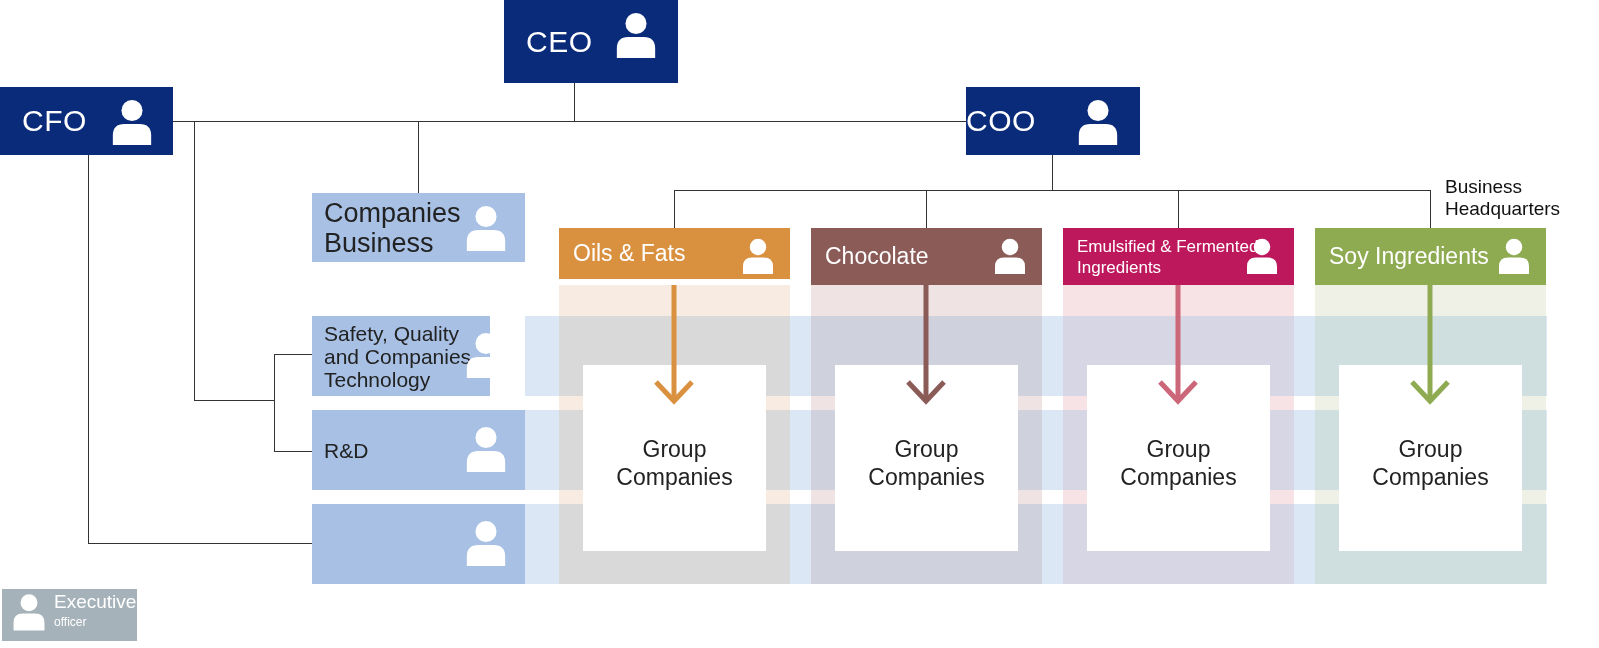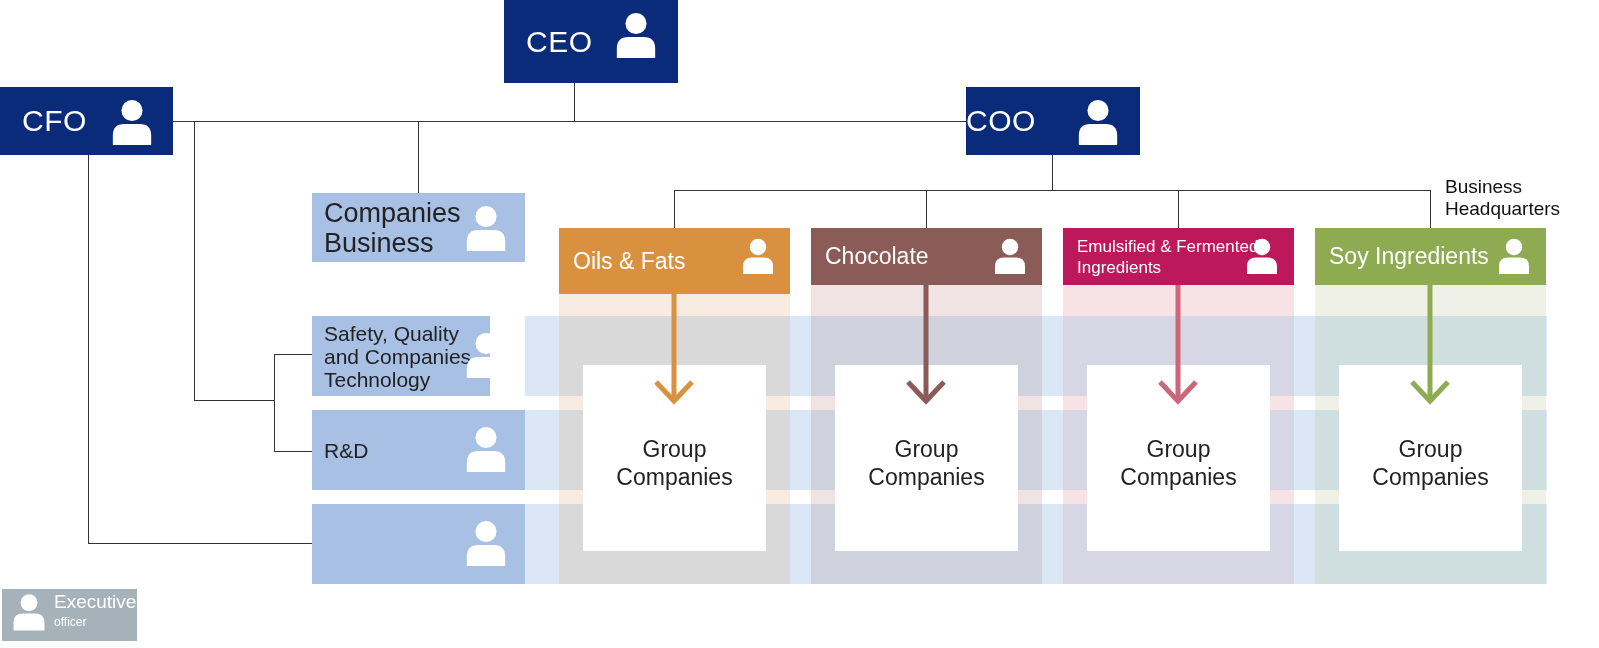--- a/index.html
+++ b/index.html
@@ -85,21 +85,21 @@
 
 <div class="ext" style="left:525px;top:316px;width:1022px;height:80px;"></div>
 <div class="ext" style="left:525px;top:410px;width:1022px;height:80px;"></div>
 <div class="ext" style="left:525px;top:504px;width:1022px;height:80px;"></div>
 
 <div id="bu-layer">
     <div class="col" style="left: 559px; top: 285px; width: 231px; height: 299px; background: rgb(248, 235, 226);"></div>
     <div class="band" style="left: 559px; top: 316px; width: 231px; height: 80px; background: rgb(217, 217, 217);"></div>
     <div class="band" style="left: 559px; top: 410px; width: 231px; height: 80px; background: rgb(217, 217, 217);"></div>
     <div class="band" style="left: 559px; top: 504px; width: 231px; height: 80px; background: rgb(217, 217, 217);"></div>
-    <div class="bu" style="left: 559px; top: 228px; width: 231px; height: 66px; background: rgb(217, 145, 64); padding-left: 14px;">
+    <div class="bu" style="left: 559px; top: 228px; width: 231px; height: 51px; background: rgb(217, 145, 64); padding-left: 14px;">
       <div class="lbl">
         <div>Oils &amp; Fats</div>
       </div>
       <svg class="person" width="34" height="36" style="left:182px;top:10px;">
         <use href="#person"></use>
       </svg>
     </div>
     <div class="gc" style="left: 583px; top: 365px; width: 183px; height: 186px;">
       <div style="margin-top: 10px;">
         <div>Group</div>

